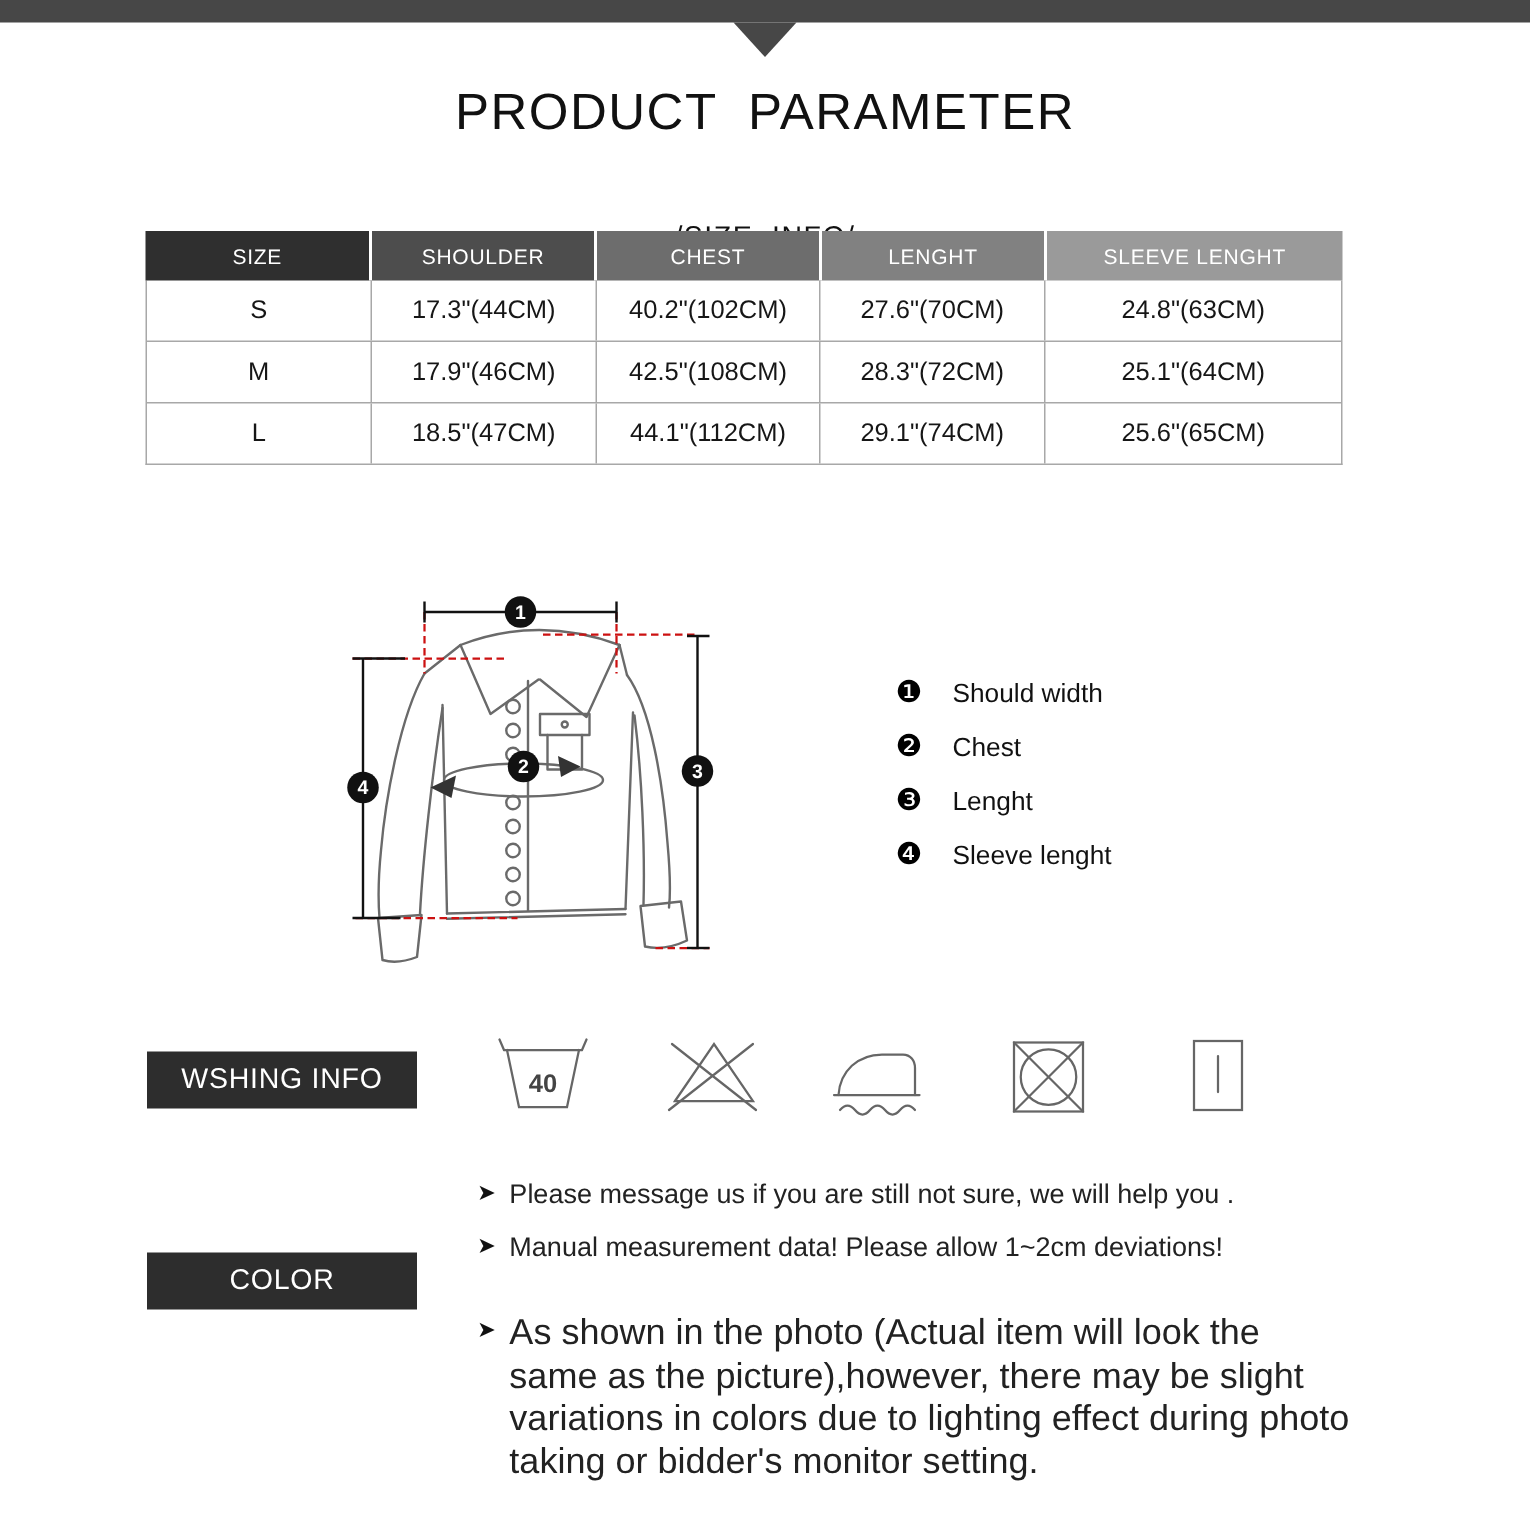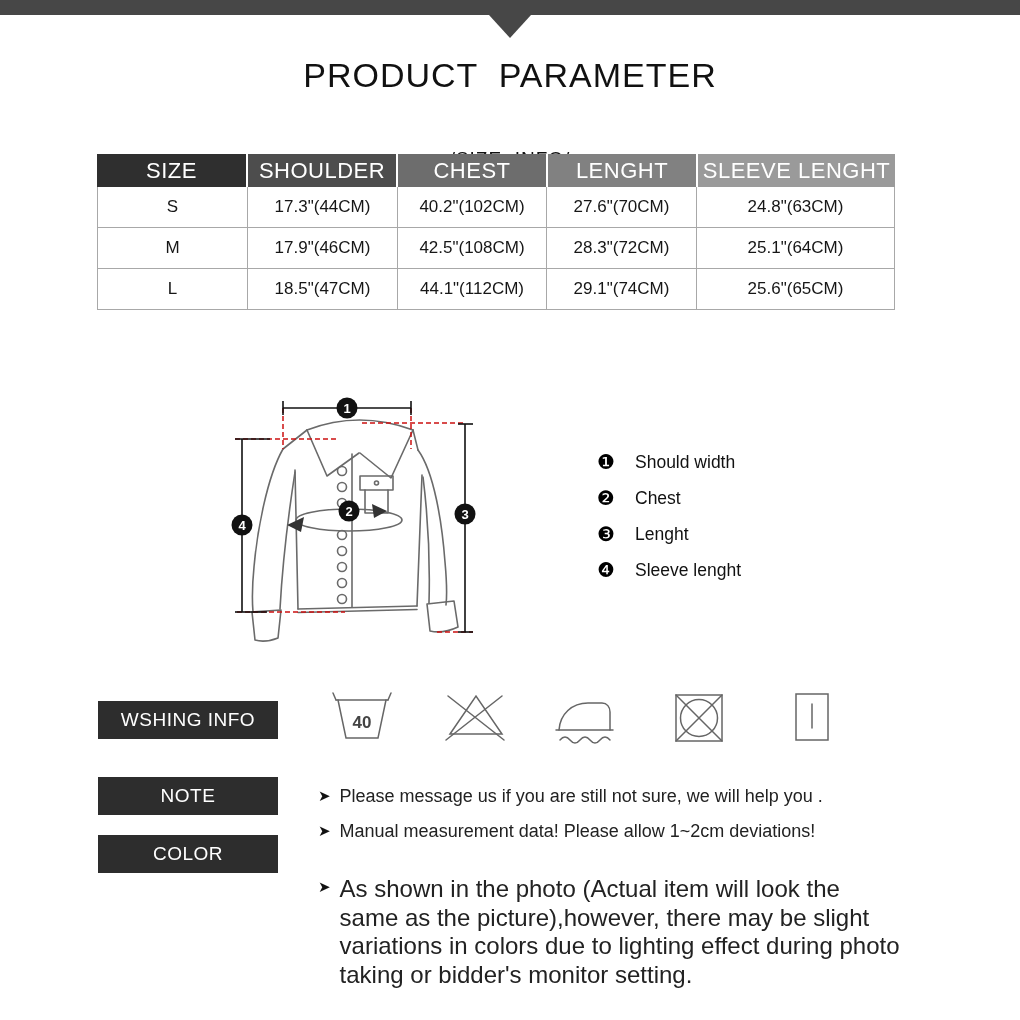--- a/index.html
+++ b/index.html
@@ -11,21 +11,21 @@
   .tri{position:absolute;left:489px;top:15px;width:0;height:0;
        border-left:21px solid transparent;border-right:21px solid transparent;border-top:23px solid #474747;}
   .title{position:absolute;left:0;top:56px;width:1020px;text-align:center;
          font-size:34px;letter-spacing:1px;color:#111;white-space:pre;}
   .subtitle{position:absolute;left:0;top:120px;width:1020px;text-align:center;
             font-size:19px;letter-spacing:1px;color:#111;white-space:pre;margin-top:28px;}
 
   
   #size-table{position:absolute;left:97px;top:154px;width:798px;}
   .t-header{display:grid;grid-template-columns:151px 150px 150px 150px 197px;height:33px;}
-  .hcell{color:#fff;font-size:22px;letter-spacing:.5px;display:flex;align-items:center;justify-content:center;
+  .hcell{color:#fff;font-size:14px;letter-spacing:.5px;display:flex;align-items:center;justify-content:center;
          border-right:2px solid #fff;box-sizing:border-box;}
   .hcell:last-child{border-right:none;}
   .t-body{border:1px solid #a8a8a8;border-top:none;box-sizing:border-box;}
   .t-row{display:grid;grid-template-columns:150px 150px 149px 150px 197px;height:40px;border-bottom:1px solid #a8a8a8;}
   .t-row:last-child{border-bottom:none;}
   .t-cell{display:flex;align-items:center;justify-content:center;font-size:17px;color:#161616;
           border-right:1px solid #a8a8a8;box-sizing:border-box;}
   .t-cell:last-child{border-right:none;}
 
   
@@ -212,21 +212,20 @@
         <path d="M346,5 L392,51 M392,5 L346,51"></path>
       </g>
       <g>
         <rect x="466" y="4" width="32" height="46"></rect>
         <path d="M482,14 L482,38"></path>
       </g>
     </g>
     <text x="32" y="38" text-anchor="middle" font-size="17" font-weight="600" fill="#444" font-family="Liberation Sans, DejaVu Sans, sans-serif">40</text>
   </svg>
 
-  <div class="label-box" id="note-label">NOTE</div>
   <div id="note-list">
       <div class="note-row">
         <span class="bullet">➤</span>
         <span class="note-text">Please message us if you are still not sure, we will help you .</span>
       </div>
       <div class="note-row">
         <span class="bullet">➤</span>
         <span class="note-text">Manual measurement data! Please allow 1~2cm deviations!</span>
       </div>
     </div>

